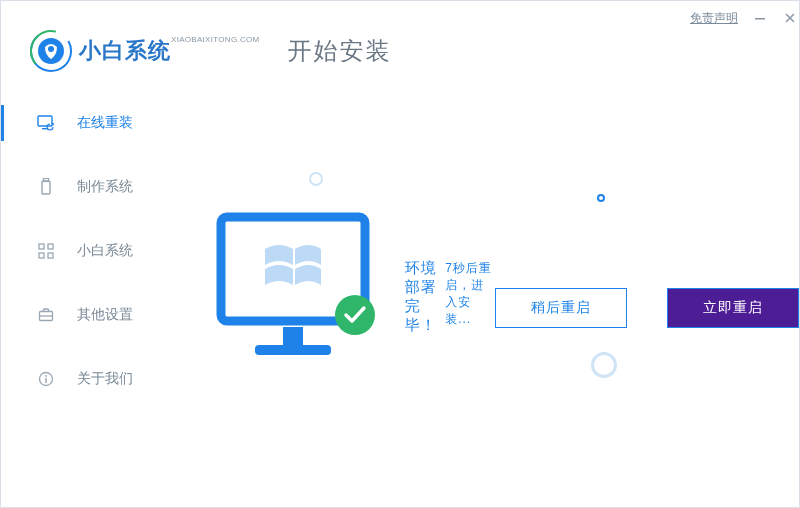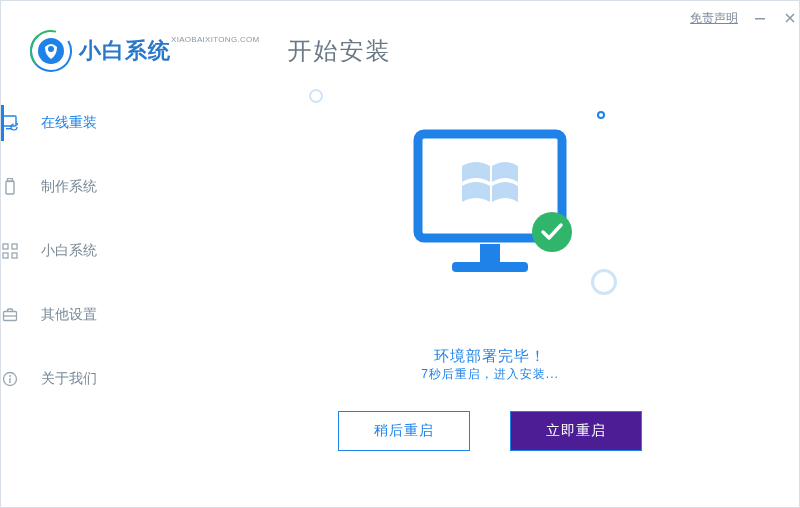--- a/index.html
+++ b/index.html
@@ -91,20 +91,21 @@
     display: flex;
   }
   .sidebar {
     width: 180px;
     padding-top: 10px;
   }
   .nav-item {
     display: flex;
     align-items: center;
     height: 64px;
+    padding-left: 36px;
     cursor: pointer;
     position: relative;
     color: #7a8996;
     font-size: 14px;
   }
   .nav-item .nav-icon {
     width: 18px;
     display: inline-flex;
     justify-content: center;
     margin-right: 22px;
@@ -120,21 +121,21 @@
     left: 0;
     top: 14px;
     bottom: 14px;
     width: 3px;
     background: #1e82e8;
   }
   .content {
     flex: 1;
     position: relative;
     display: flex;
-    flex-direction: column;
+    flex-direction: row;
     align-items: center;
   }
   .stage {
     position: relative;
     width: 100%;
     height: 260px;
   }
   .monitor {
     position: absolute;
     left: 50%;

